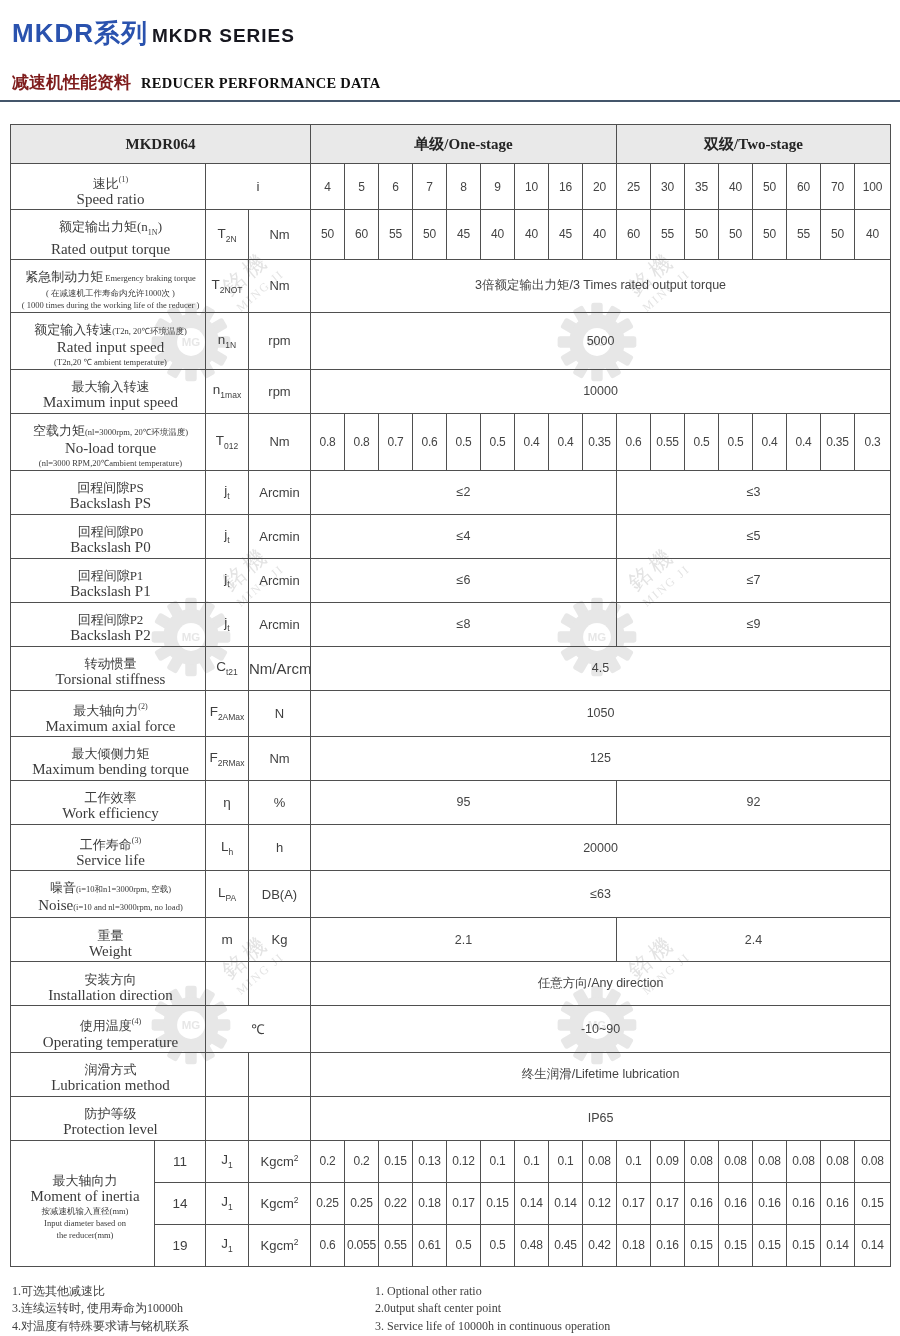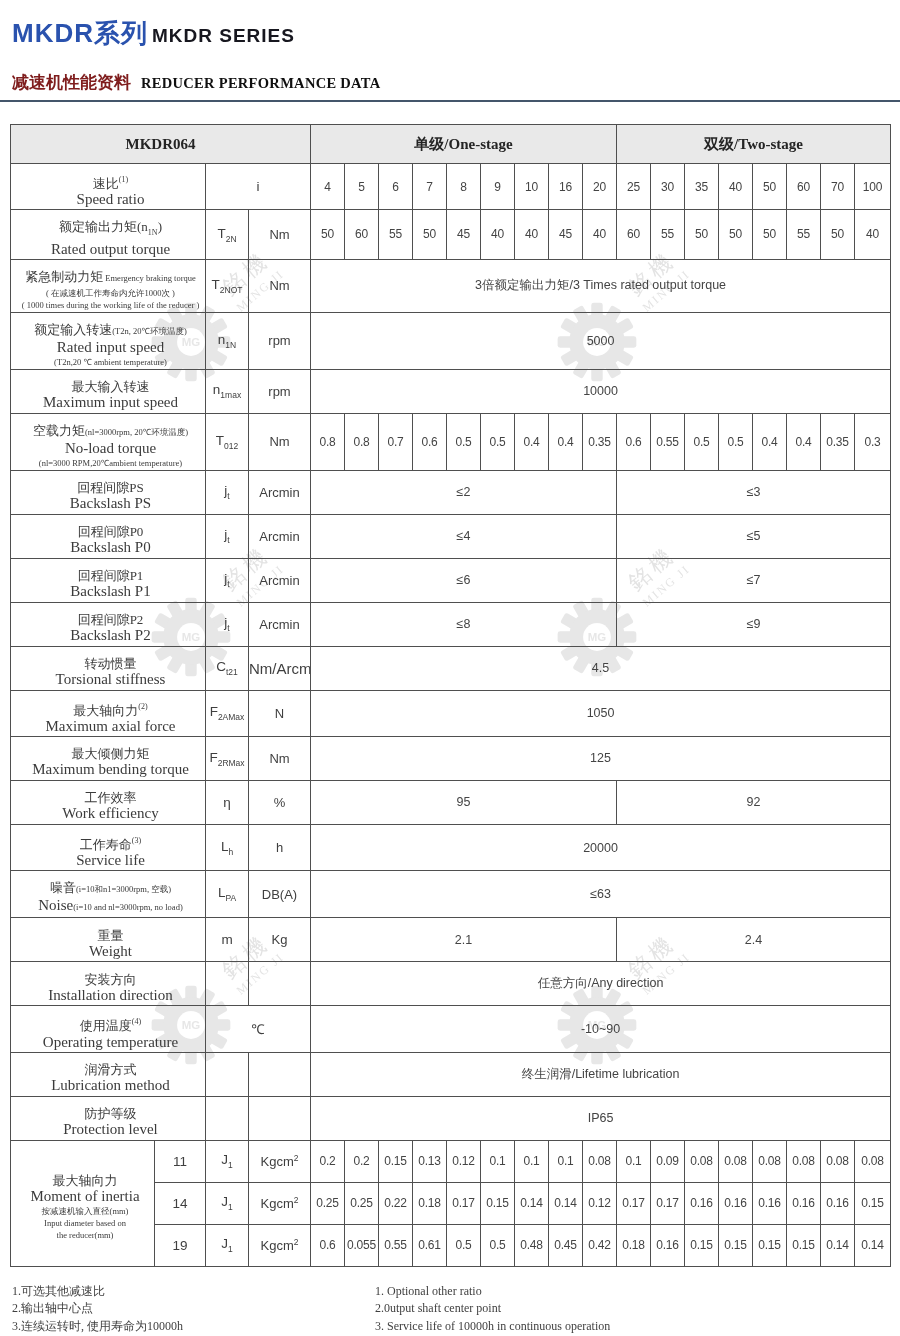--- a/index.html
+++ b/index.html
@@ -561,21 +561,20 @@
         <td class="d">0.15</td>
         <td class="d">0.14</td>
         <td class="d">0.14</td>
       </tr>
     </tbody>
 </table>
 
 <div class="notes">
   <div class="col-zh" id="notes-zh">
       <div class="note-item">1.可选其他减速比</div>
-      <div class="note-item">2.输出轴中心点</div>
       <div class="note-item">3.连续运转时, 使用寿命为10000h</div>
       <div class="note-item">4.对温度有特殊要求请与铭机联系</div>
     </div>
   <div class="col-en" id="notes-en">
       <div class="note-item">1. Optional other ratio</div>
       <div class="note-item">2.0utput shaft center point</div>
       <div class="note-item">3. Service life of 10000h in continuous operation</div>
     </div>
 </div>
 

